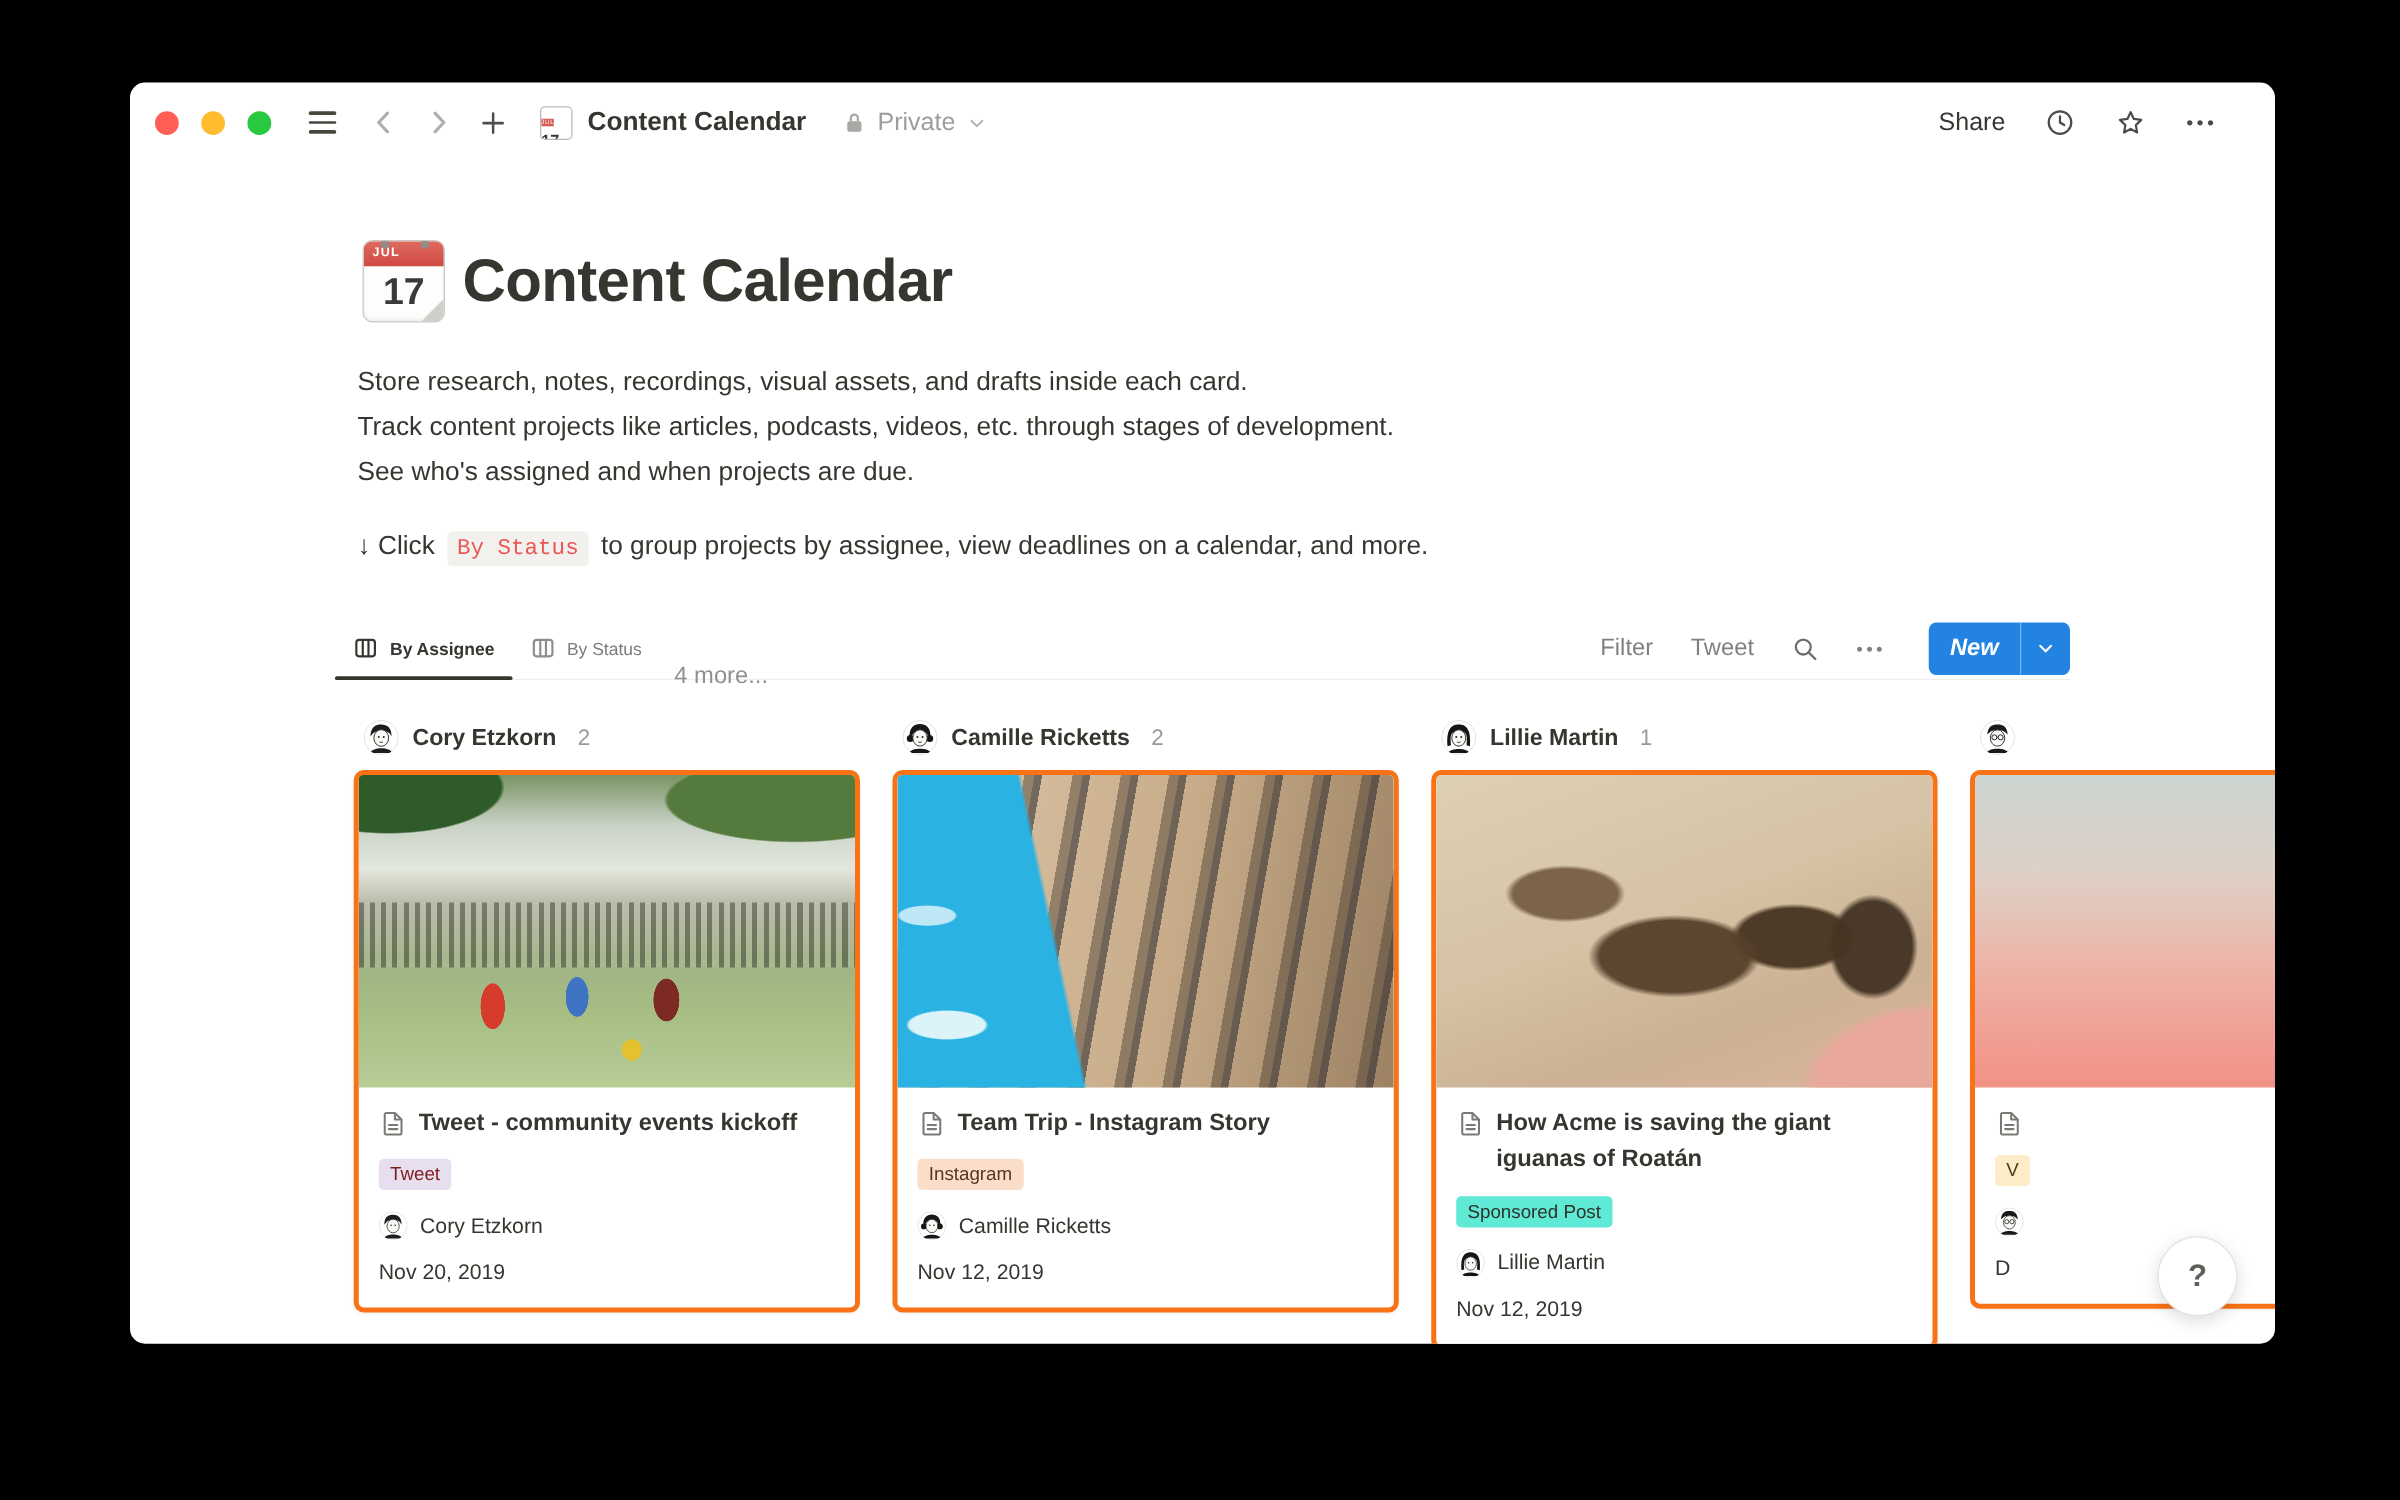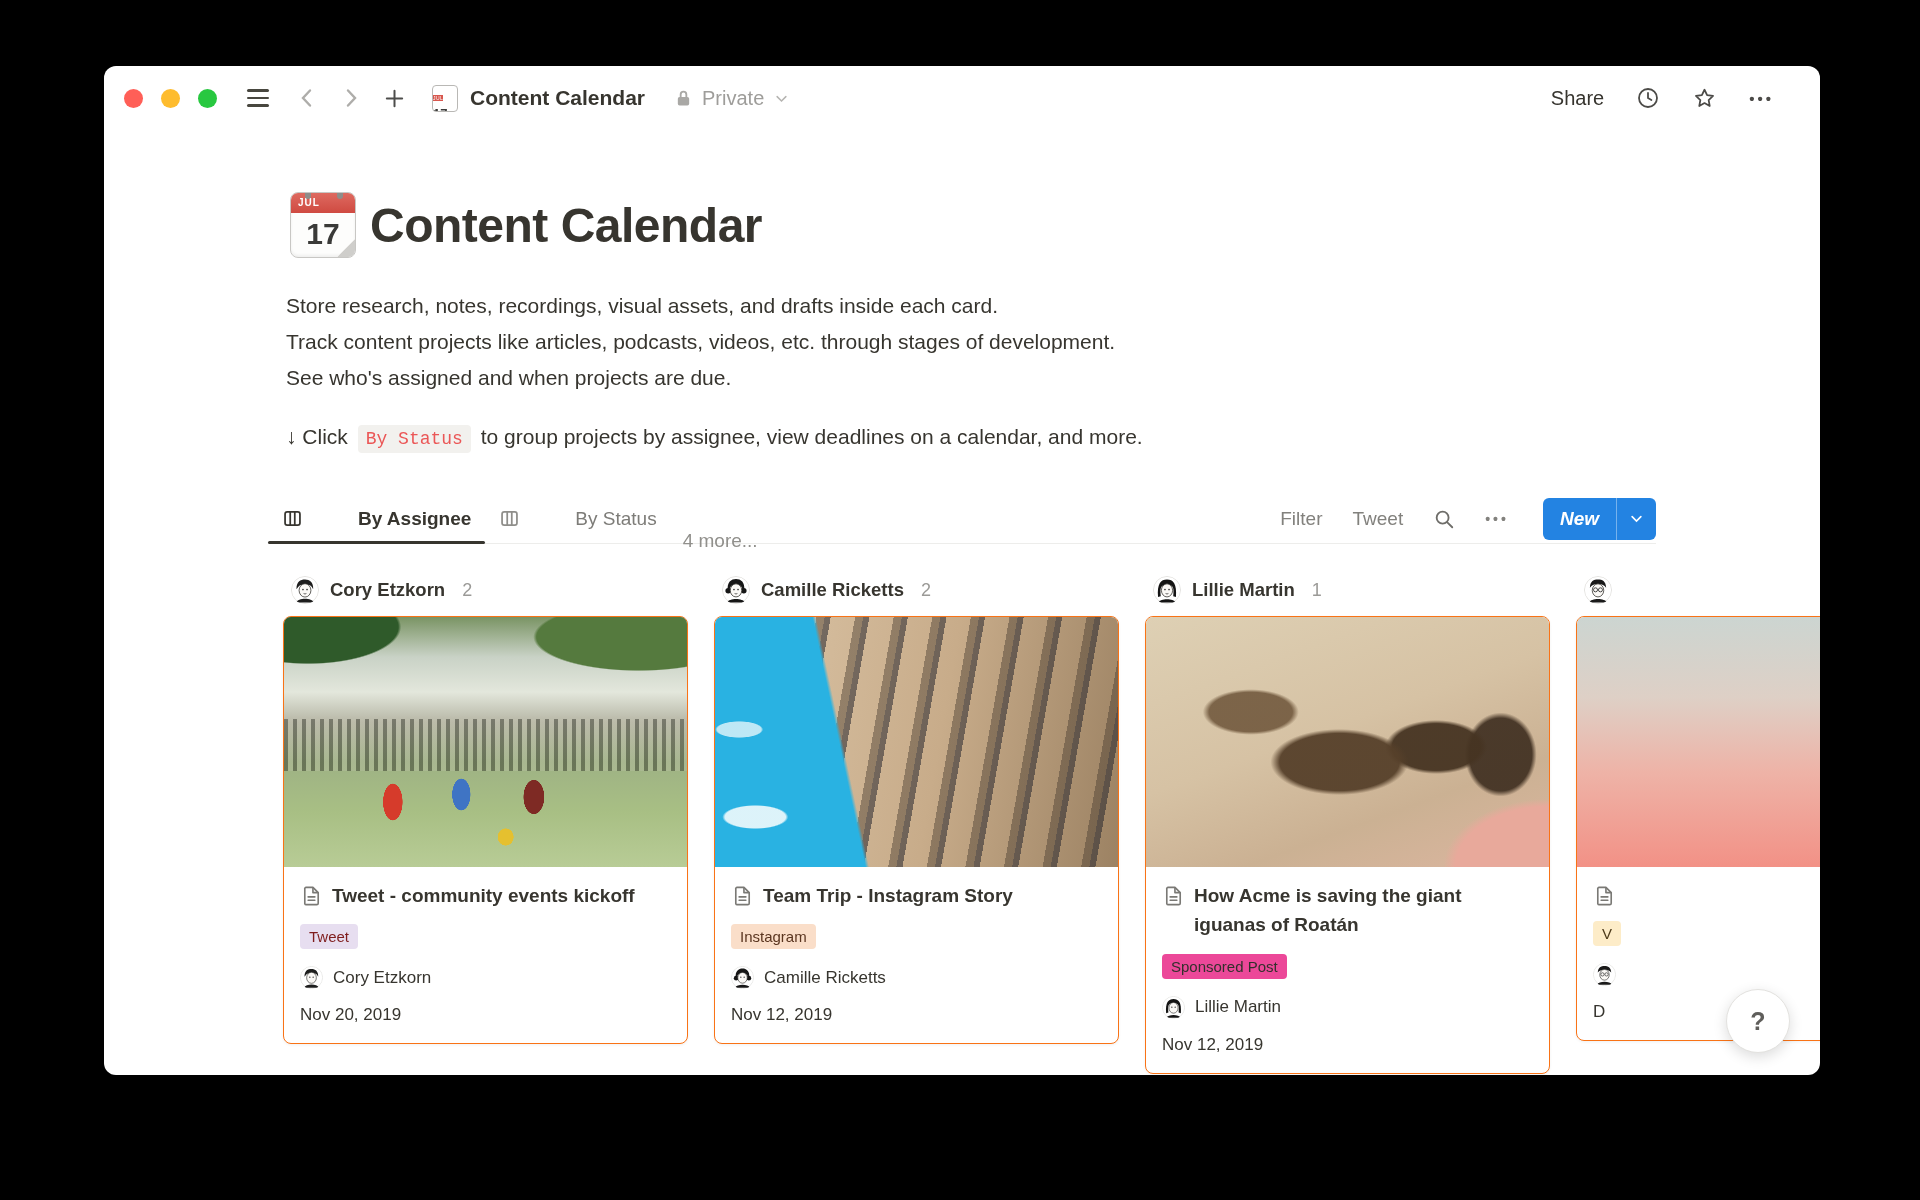--- a/index.html
+++ b/index.html
@@ -48,21 +48,21 @@
 
   .desc { margin-top:30px; margin-left:4px; font-size:21px; line-height:36px; color:#37352f; }
   .hint { margin-top:22px; margin-left:4px; font-size:21px; line-height:38px; color:#37352f; }
   .hint .badge { font-family:"Liberation Mono","DejaVu Sans Mono",monospace; font-size:18px; color:#eb5757;
                  background:#f2f1ee; border-radius:4px; padding:4px 8px; margin:0 4px; }
 
   
   .toolbar { margin:36px -14px 0; height:50px; display:flex; align-items:center;
              border-bottom:1px solid #ededeb; position:relative; }
   .tab { display:flex; align-items:center; gap:9px; padding:0 14px; height:100%; position:relative; cursor:pointer; }
-  .tab .label { font-size:19px;margin-left:46px; }
+  .tab .label { font-size:14px; }
   .tab.active .label { color:#37352f; font-weight:600; }
   .tab.active { color:#37352f; }
   .tab.inactive { color:#8f8e8a; }
   .tab.inactive .label { color:#7d7c78; }
   .tab.active::after { content:""; position:absolute; left:0; right:0; bottom:-1px; height:3.5px; background:#37352f; border-radius:2px; }
   .tab-more { font-size:19px; color:#91908c; padding:0 12px; cursor:pointer;margin-top:45px; }
   .tb-controls { margin-left:auto; display:flex; align-items:center; gap:30px; }
   .ctl-text { font-size:19px; color:#82817d; cursor:pointer; }
   .ctl-icon { display:flex; align-items:center; cursor:pointer; }
   .ctl-ellipsis { font-size:14px; letter-spacing:3px; color:#82817d; font-weight:700; cursor:pointer; }
@@ -71,31 +71,31 @@
   .new-btn .new-label { font-size:19px; font-weight:600; display:flex; align-items:center; padding:0 17px; }
   .new-btn .new-caret { width:40px; display:flex; align-items:center; justify-content:center;
                         border-left:1px solid rgba(255,255,255,.38); }
 
   
   .board { margin-top:26px; margin-left:1px; display:flex; gap:26px; width:2200px; }
   .col { width:405px; flex:none; }
   .col-head { display:flex; align-items:center; gap:11px; height:40px; padding-left:8px; }
   .col-name { font-size:18.5px; font-weight:600; color:#37352f; }
   .col-count { font-size:18px; color:#9b9a97; margin-left:6px; }
-  .card { margin-top:6px; background:#fff; border:1px solid #f97316; border-radius:8px; overflow:hidden;
+  .card { margin-top:6px; background:#fff; border:4px solid #f97316; border-radius:8px; overflow:hidden;
           box-shadow:0 1px 3px rgba(15,15,15,.06); cursor:pointer; }
   .card-img { height:250px; }
   .card-body { padding:14px 16px 18px; }
   .title-row { display:flex; gap:9px; align-items:flex-start; }
   .title-row svg { flex:none; margin-top:3px; }
   .card-title { font-size:19px; font-weight:600; line-height:1.55; color:#37352f; max-width:315px; }
   .tag { display:inline-block; margin-top:14px; font-size:15px; padding:4px 9px; border-radius:4px; color:#32302c; }
   .tag[data-color="purple"] { background:#e7def0; color:#7f1d1d; }
   .tag[data-color="orange"] { background:#fadec9; color:#5a3520; }
-  .tag[data-color="gray"]   { background:#ec4899; color:#32302c; }
+  .tag[data-color="gray"]   { background:#5eead4; color:#32302c; }
   .tag[data-color="yellow"] { background:#fdecc8; color:#4d3a1a; }
   .assignee { margin-top:17px; display:flex; align-items:center; gap:10px; }
   .assignee .name { font-size:17px; color:#37352f; }
   .card-date { margin-top:16px; font-size:17px; color:#37352f; }
 
   .av { border-radius:50%; flex:none; }
   .av-28 { width:28px; height:28px; }
   .av-23 { width:23px; height:23px; }
 
   

